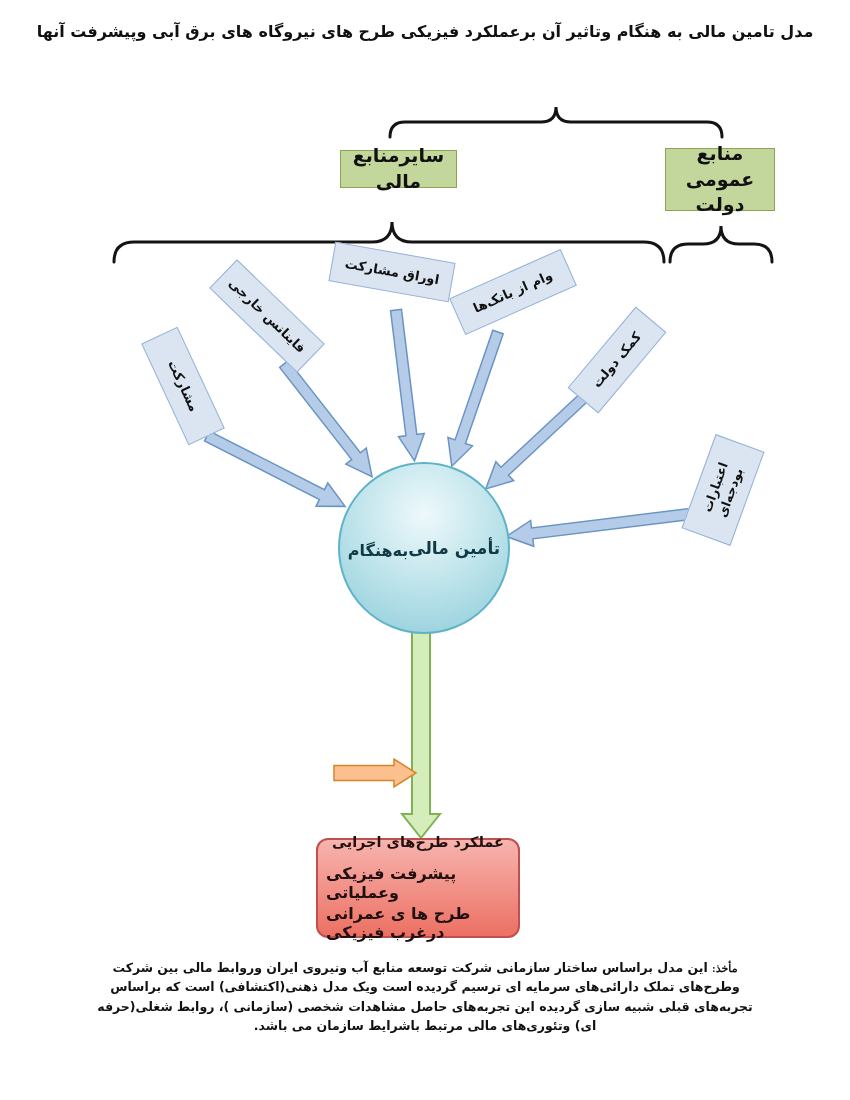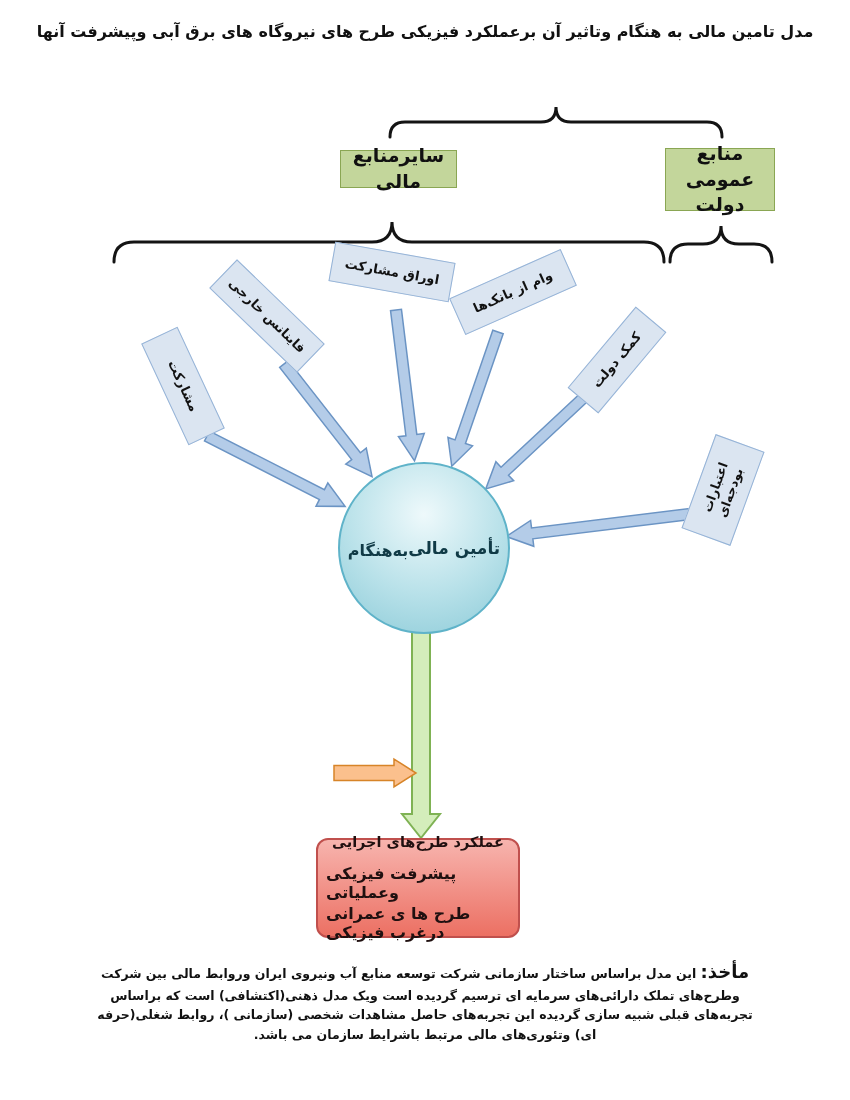--- a/index.html
+++ b/index.html
@@ -64,21 +64,21 @@
     text-align:left;color:#201010;box-sizing:border-box;padding:6px 8px;
   }
   #perf-box .pt{font-size:14.5px;font-weight:bold;}
   #perf-box .pl{font-size:16px;font-weight:bold;margin-top:2px;}
   #perf-box .pl.first{margin-top:14px;}
 
   #footnote{
     left:90px;top:958px;width:670px;text-align:center;direction:rtl;
     font-size:12.5px;font-weight:bold;line-height:1.55;color:#111;
   }
-  #footnote .fn-label{font-size:18px;}
+  #footnote .fn-label{font-size:11px;font-family:Liberation Serif, serif;}
 </style>
 </head>
 <body>
 
 <div id="page">
 
   <div id="title" class="abs">مدل تامین مالی به هنگام وتاثیر آن برعملکرد فیزیکی طرح های نیروگاه های برق آبی وپیشرفت  آنها</div>
 
   <svg class="overlay" width="850" height="1100" viewBox="0 0 850 1100">
 

